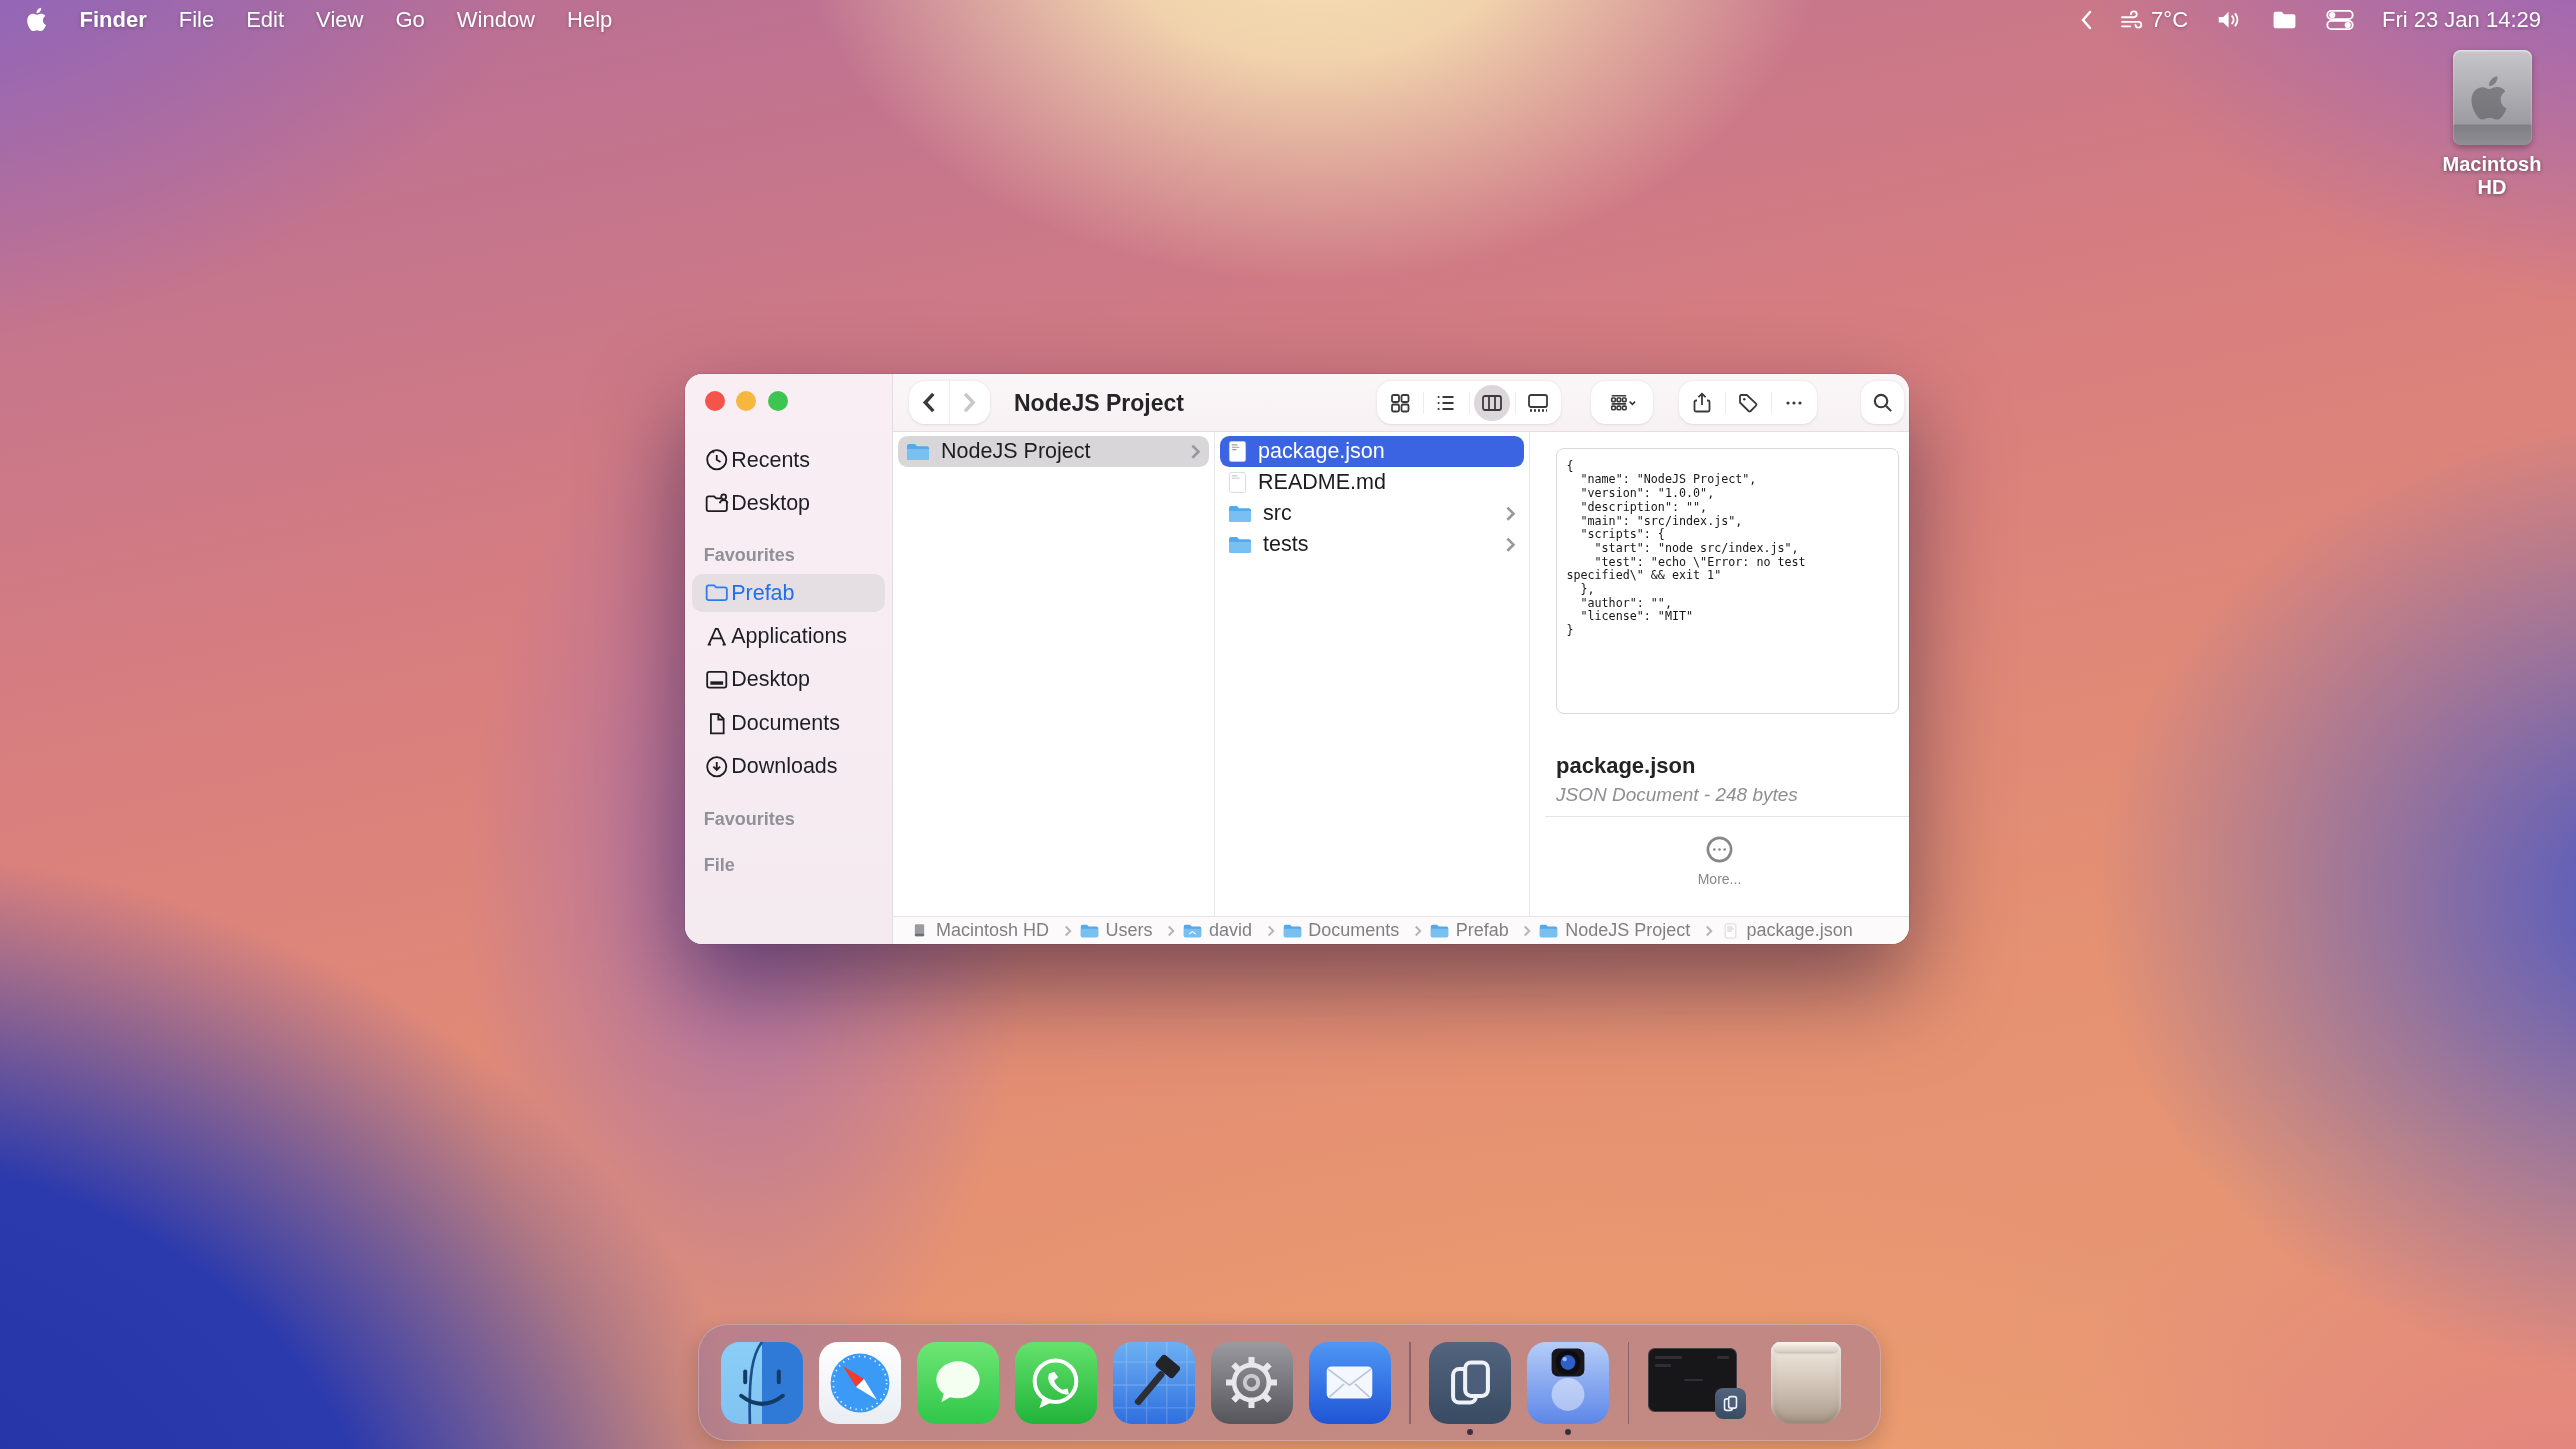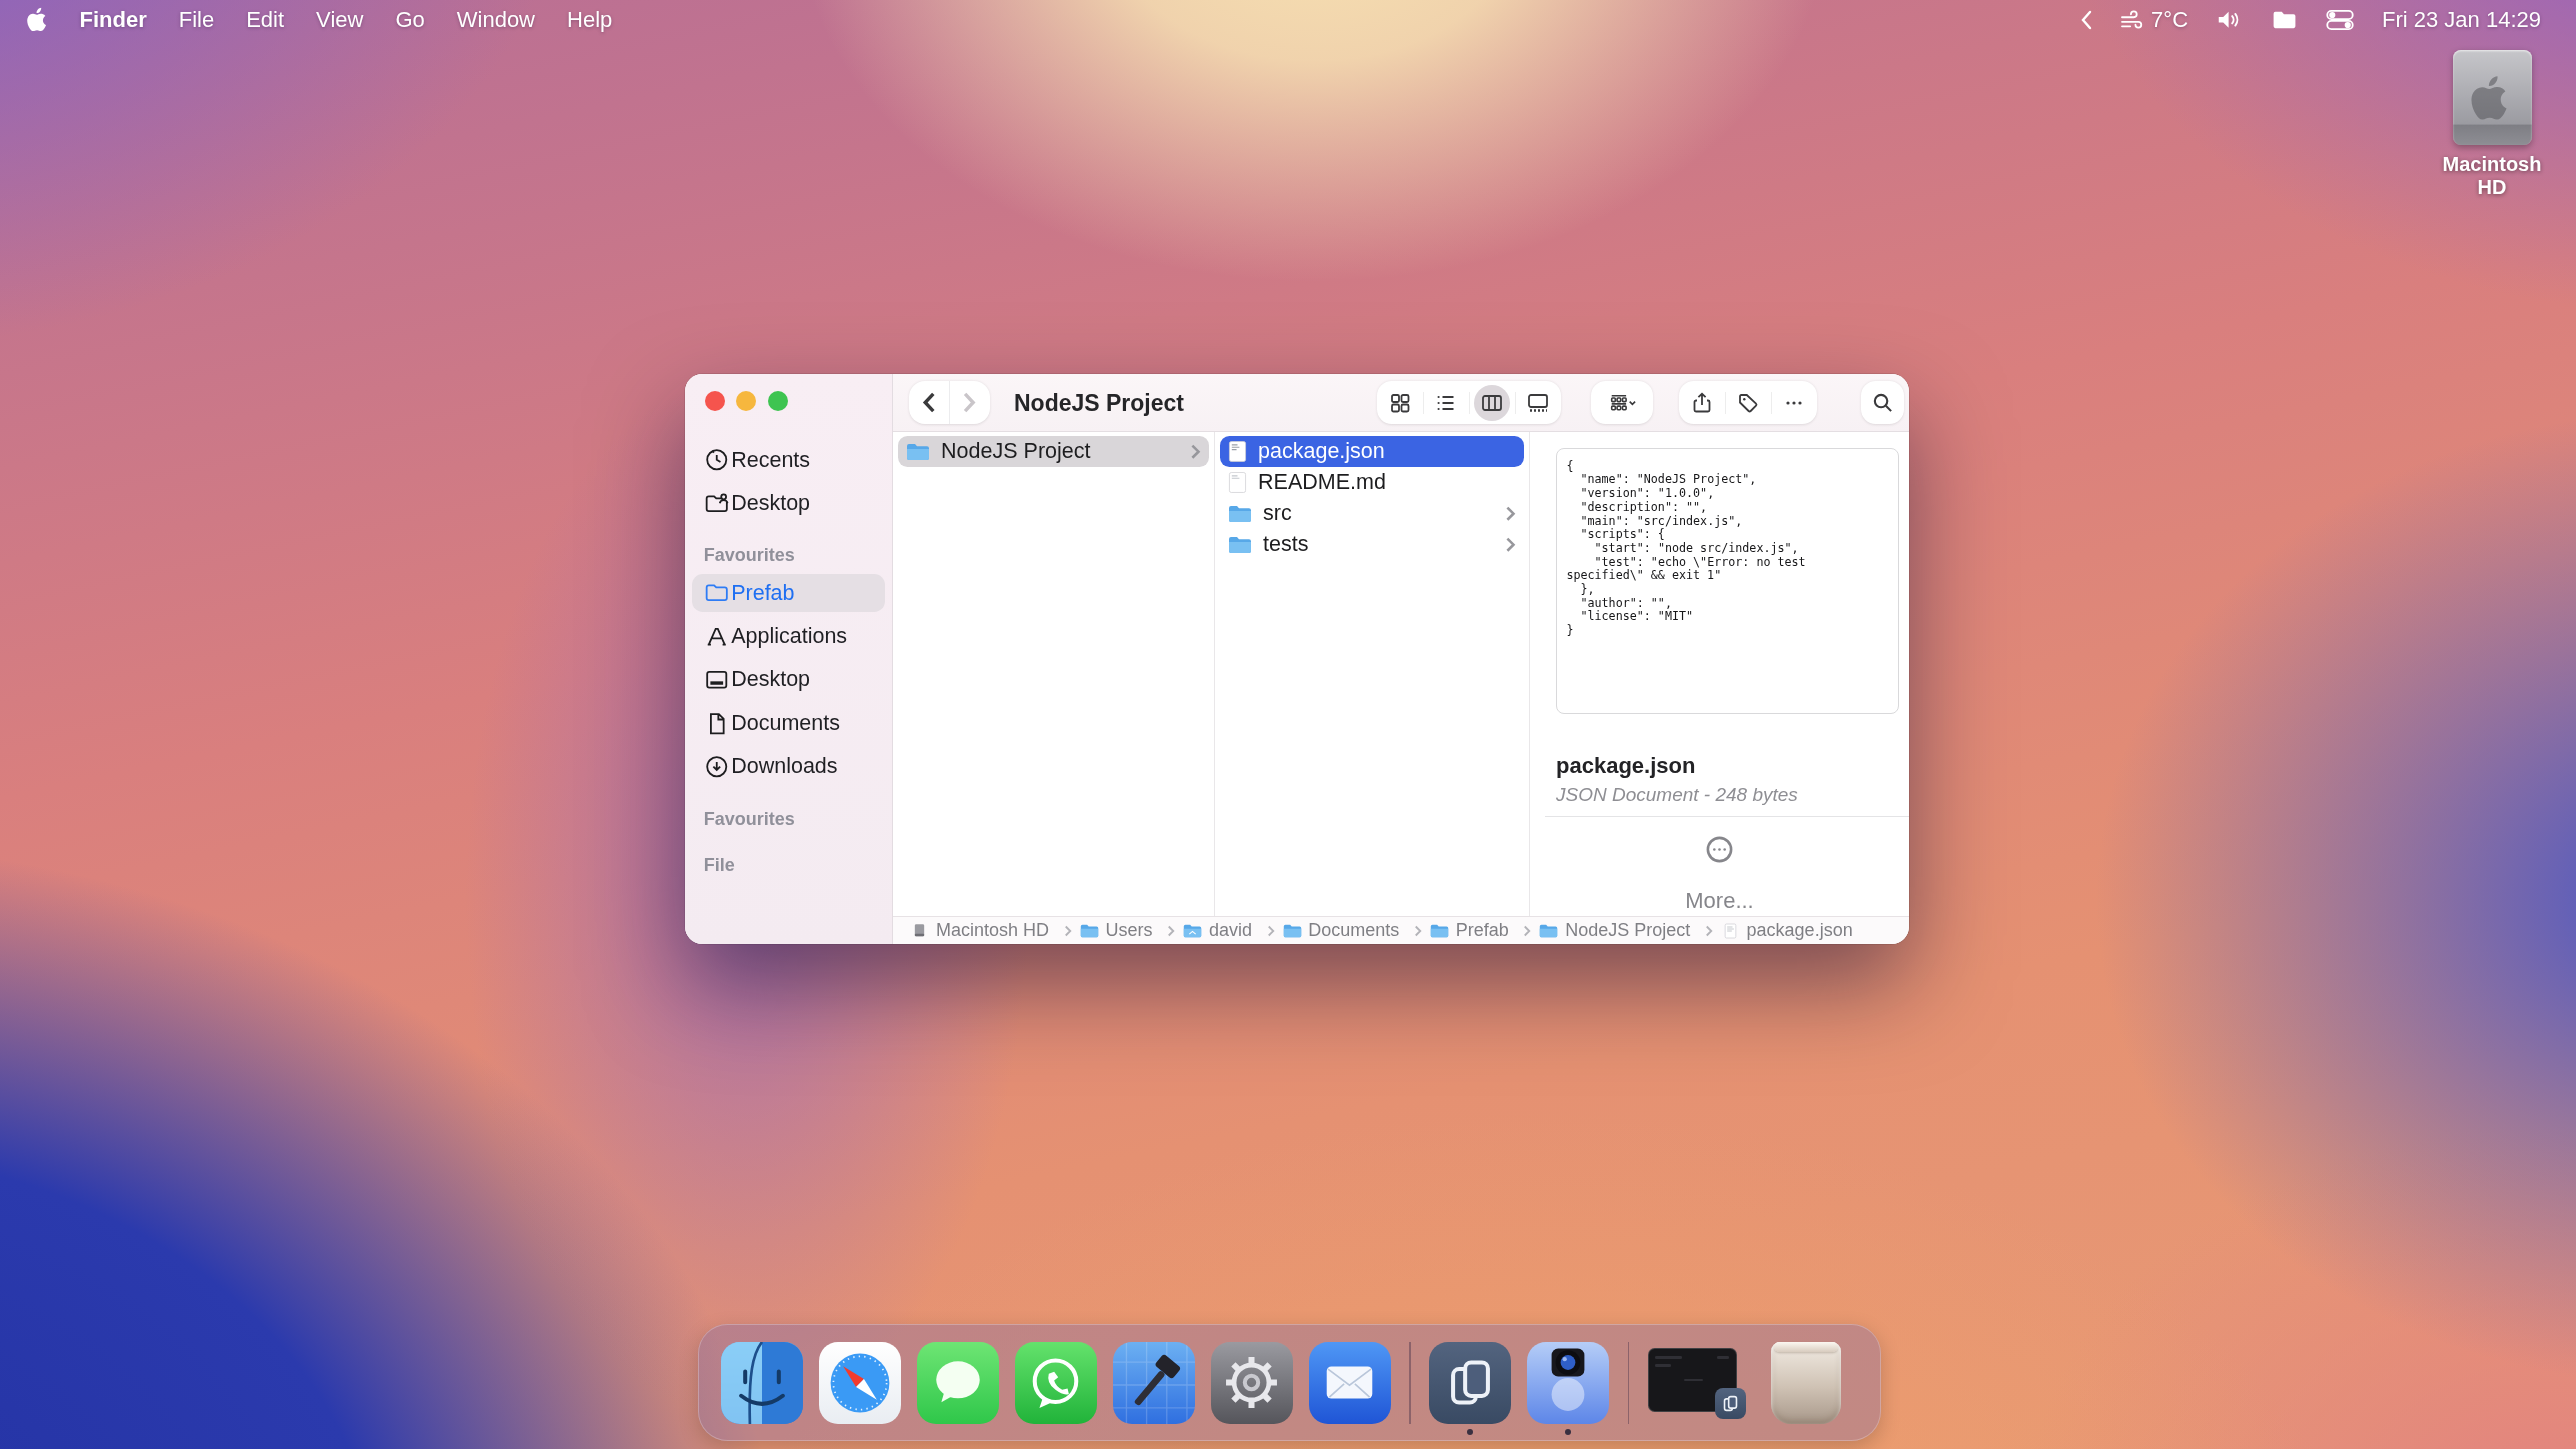--- a/index.html
+++ b/index.html
@@ -100,21 +100,21 @@
   .preview{ flex:1; position:relative; }
   .code-box{ position:absolute; left:26px; top:16px; width:343px; height:266px; border:1.3px solid #d9d9db;
              border-radius:8px; background:#fff; padding:10.7px 9.4px; overflow:hidden; }
   .code-box pre{ font-family:"DejaVu Sans Mono", monospace; font-size:11.7px; line-height:13.7px;
                  color:#161618; white-space:pre-wrap; word-break:break-word; }
   .pv-name{ position:absolute; left:26px; top:321px; font-size:22px; font-weight:bold; color:#232326; }
   .pv-meta{ position:absolute; left:26px; top:352px; font-size:19px; color:#8e8e93;font-style:italic; }
   .pv-divider{ position:absolute; left:14.8px; right:0; top:384px; height:0.7px; background:#e4e4e6; }
   .pv-more{ position:absolute; left:0; right:0; top:402px; text-align:center; color:#86868b; }
   .pv-more svg{ width:31px; height:31px; stroke:#86868b; fill:none; stroke-width:2; }
-  .pv-more .lbl{ margin-top:21px; font-size:22px; }
+  .pv-more .lbl{ margin-top:4px; font-size:14px; }
 
   .pathbar{ position:absolute; left:208px; right:0; bottom:0; height:28px; border-top:0.7px solid #e7e2e5;
             background:#fcfafb; display:flex; align-items:center; padding-left:17.4px; font-size:18px; color:#7f7f84;
             white-space:nowrap; overflow:hidden; }
   .seg{ display:flex; align-items:center; gap:6.7px; }
   .seg svg{ width:19px; height:16px; }
   .seg .pchev{ width:8px; height:12px; stroke:#b3b3b8; fill:none; stroke-width:2.5; margin:0 8px; }
 
   
   .dock{ position:absolute; left:698px; top:1324px; width:1183px; height:117px; border-radius:29.5px;

